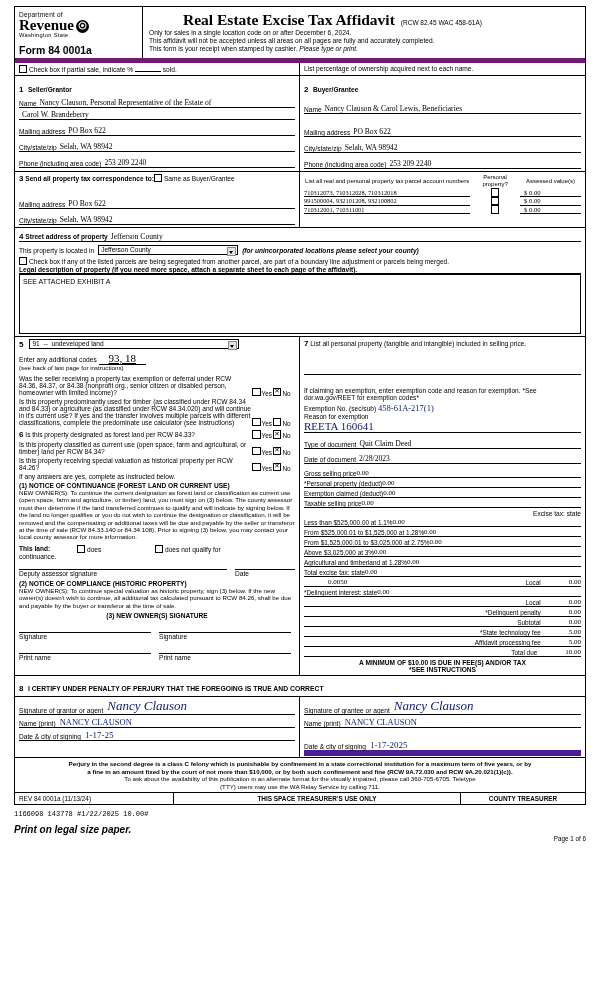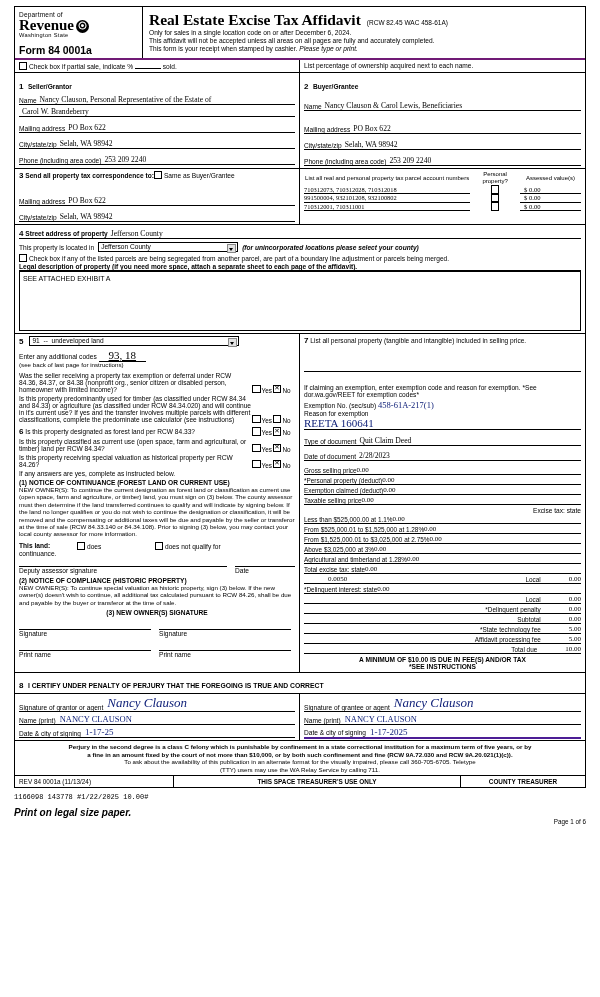--- a/index.html
+++ b/index.html
@@ -1,28 +1,28 @@
 <!DOCTYPE html>
 <html><head>
 <meta charset="utf-8">
 <style>
   html,body{margin:0;padding:0;background:#fff;}
   body{width:600px;height:997px;font-family:"Liberation Sans",sans-serif;color:#000;}
   .page{position:relative;width:600px;height:997px;box-sizing:border-box;padding:6px 14px 4px 14px;}
   .sheet{border:1px solid #000;width:572px;box-sizing:border-box;}
   
-  .hdr{display:flex;border-bottom:2px solid #701a75;}
+  .hdr{display:flex;border-bottom:5px solid #701a75;}
   .hdr-left{width:128px;box-sizing:border-box;padding:4px 4px 2px 4px;border-right:1px solid #000;}
   .dept{font-size:6.5px;letter-spacing:.2px;}
   .rev{font-size:15px;font-weight:bold;font-family:"Liberation Serif",serif;line-height:15px;}
   .rev .swirl{display:inline-block;width:13px;height:13px;border-radius:50%;background:#000;color:#fff;font-size:9px;text-align:center;line-height:13px;vertical-align:1px;margin-left:2px;}
   .wastate{font-size:5.7px;letter-spacing:.3px;margin-top:-1px;}
   .formno{font-size:10.5px;font-weight:bold;margin-top:6px;}
   .hdr-right{flex:1;padding:4px 6px 2px 6px;box-sizing:border-box;}
-  .title{font-size:15.5px;font-weight:bold;font-family:"Liberation Serif",serif;display:flex;align-items:baseline;}
+  .title{font-size:15.5px;font-weight:bold;font-family:"Liberation Serif",serif;display:flex;align-items:baseline;margin-left:34px;}
   .title .rcw{font-size:6.5px;font-weight:normal;font-family:"Liberation Sans",sans-serif;margin-left:6px;}
   .subline{font-size:6.6px;line-height:8.2px;}
   .subline i{font-style:italic;}
   
   .rowline{display:flex;border-bottom:1px solid #000;font-size:6.6px;}
   .rowline .cl{width:285px;box-sizing:border-box;padding:2px 4px;border-right:1px solid #000;}
   .rowline .cr{flex:1;box-sizing:border-box;padding:2px 4px;}
   .cb{display:inline-block;width:6px;height:6px;border:1px solid #000;vertical-align:-1px;margin-right:2px;}
   .ul{display:inline-block;border-bottom:1px solid #000;min-width:26px;}
   
@@ -382,21 +382,21 @@
       </div>
       <div class="colR" style="padding:1px 4px">
         <div style="display:flex;align-items:flex-end;border-bottom:1px solid #000;">
           <span class="lbl">Signature of grantee or agent</span>
           <span class="sig-script" style="margin-left:4px">Nancy Clauson</span>
         </div>
         <div style="display:flex;align-items:flex-end;border-bottom:1px solid #000;margin-top:2px">
           <span class="lbl">Name (print)</span>
           <span class="handblue" style="font-size:8.5px;margin-left:4px">NANCY CLAUSON</span>
         </div>
-        <div style="display:flex;align-items:center;border-bottom:2px solid #4c1d95;margin-top:2px">
+        <div style="display:flex;align-items:flex-end;border-bottom:6px solid #4c1d95;margin-top:12px">
           <span class="lbl">Date &amp; city of signing</span>
           <span class="handblue" style="font-size:9px;margin-left:4px">1-17-2025</span>
         </div>
       </div>
     </div>
 
     <div class="foot">
       <div class="bold">Perjury in the second degree is a class C felony which is punishable by confinement in a state correctional institution for a maximum term of five years, or by</div>
       <div class="bold">a fine in an amount fixed by the court of not more than $10,000, or by both such confinement and fine (RCW 9A.72.030 and RCW 9A.20.021(1)(c)).</div>
       <div>To ask about the availability of this publication in an alternate format for the visually impaired, please call 360-705-6705. Teletype</div>

